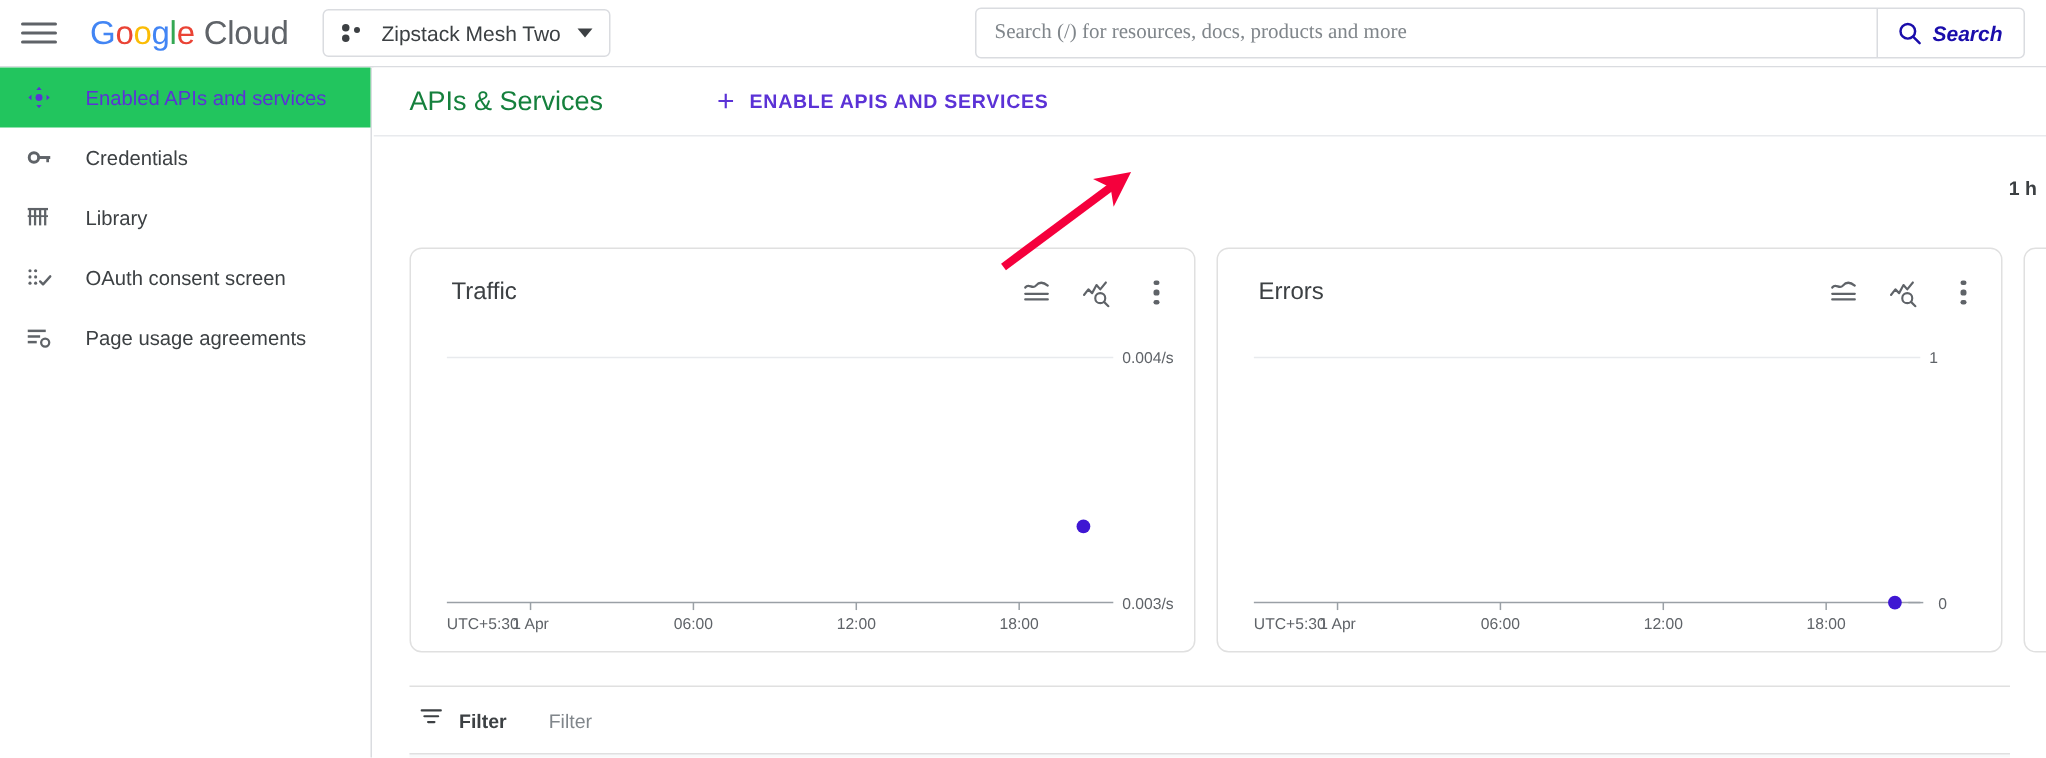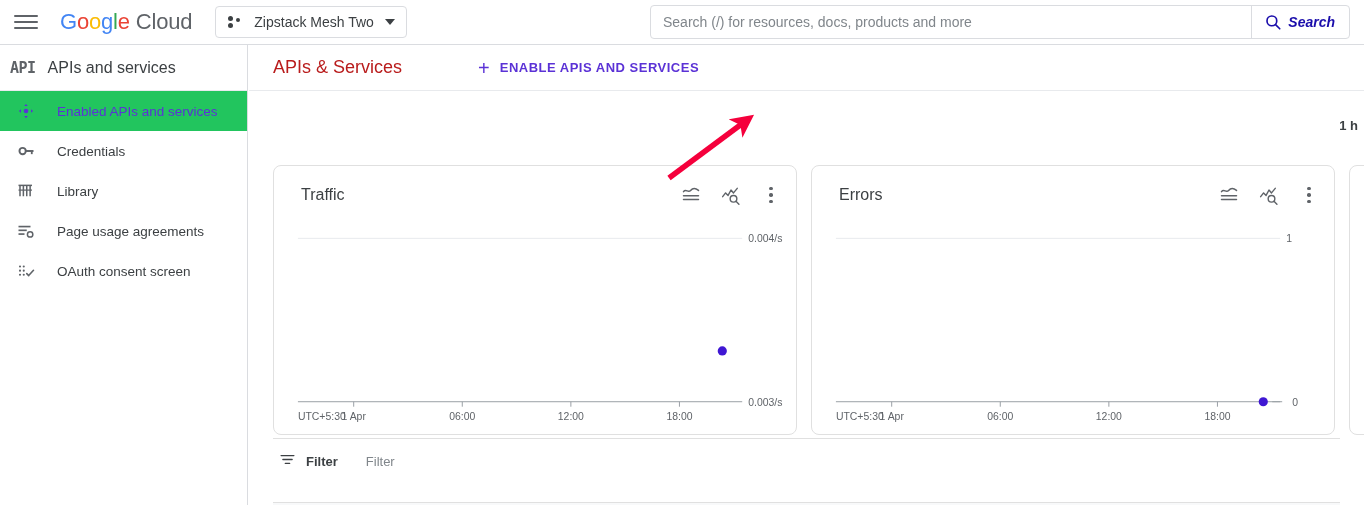--- a/index.html
+++ b/index.html
@@ -73,21 +73,21 @@
     border: 1px solid #dadce0;
     border-radius: 4px;
     background: #fff;
     display: flex; align-items: center;
   }
   .search-input {
     flex: 1; height: 100%;
     border: 0; outline: 0;
     background: transparent;
     font-size: 14px;
-    font-family: Liberation Sans, sans-serif;
+    font-family: Liberation Serif, serif;
     color: #3c4043;
     padding: 0 12px;
   }
   .search-input::placeholder { color: #80868b; }
   .search-btn {
     height: 100%;
     border-left: 1px solid #dadce0;
     display: flex; align-items: center; gap: 6px;
     padding: 0 14px 0 12px;
     cursor: pointer;
@@ -141,21 +141,21 @@
     background: #fff;
     overflow: hidden;
   }
   .page-head {
     height: 46px;
     display: flex; align-items: center;
     border-bottom: 1px solid #e8eaed;
     padding-left: 24px;
     gap: 0;
   }
-  .page-title { font-size: 18px; color: #b91c1c; }
+  .page-title { font-size: 18px; color: #15803d; }
   .enable-btn {
     margin-left: 76px;
     display: flex; align-items: center; gap: 10px;
     cursor: pointer;
     color: #5b32d6;
   }
   .plus-ico { font-size: 20px; line-height: 1; color: #5b32d6; font-weight: 500; }
   .enable-lbl {
     font-size: 13px; font-weight: bold;
     letter-spacing: 0.5px;
@@ -190,21 +190,21 @@
   .card-title { font-size: 16px; color: #3c4043; }
   .card-actions { margin-left: auto; display: flex; align-items: center; gap: 18px; }
   .icon-btn { cursor: pointer; display: flex; align-items: center; justify-content: center; width: 22px; height: 22px; }
   .kebab { display: flex; flex-direction: column; gap: 3px; align-items: center; }
   .kebab i { width: 3.5px; height: 3.5px; border-radius: 50%; background: #5f6368; display: block; }
 
   .plot { position: absolute; left: 0; top: 58px; width: 100%; height: 212px; }
 
   
   .filterbar {
-    position: absolute; left: 24px; top: 393px;
+    position: absolute; left: 24px; top: 412px;
     width: 1067px; height: 45px;
     border-top: 1px solid #e0e0e0;
     display: flex; align-items: center;
     gap: 10px;
     padding-left: 6px;
   }
   .filter-lbl { font-size: 13px; font-weight: bold; color: #3c4043; }
   .filter-ph { font-size: 13px; color: #80868b; margin-left: 18px; }
 
   .table-head {
@@ -247,24 +247,20 @@
       <svg width="18" height="18" viewBox="0 0 24 24">
         <circle cx="10.5" cy="10.5" r="6.5" fill="none" stroke="#1a0dab" stroke-width="2.2"></circle>
         <line x1="15.4" y1="15.4" x2="21" y2="21" stroke="#1a0dab" stroke-width="2.2" stroke-linecap="round"></line>
       </svg>
       <span class="lbl">Search</span>
     </div>
   </div>
 </div>
 
 <div class="sidebar">
-  <div class="side-header">
-    <span class="api-logo">API</span>
-    <span class="side-title">APIs and services</span>
-  </div>
 
   <div class="nav-list">
     <div class="nav-item active">
       <span class="nav-ico">
         <svg width="18" height="18" viewBox="0 0 24 24">
           <circle cx="12" cy="12" r="3.1" fill="#5b32d6" stroke="none"></circle>
           <path d="M12 2.5l2.4 2.8h-4.8zM12 21.5l-2.4-2.8h4.8zM2.5 12l2.8-2.4v4.8zM21.5 12l-2.8 2.4V9.6z" fill="#5b32d6" stroke="none"></path>
         </svg>
       </span>
       <span>Enabled APIs and services</span>
@@ -286,50 +282,50 @@
         <svg width="18" height="18" viewBox="0 0 24 24">
           <rect x="3" y="5" width="2" height="14" fill="#5f6368" stroke="none"></rect>
           <rect x="7.5" y="5" width="2" height="14" fill="#5f6368" stroke="none"></rect>
           <rect x="12" y="5" width="2" height="14" fill="#5f6368" stroke="none"></rect>
           <rect x="16.5" y="5" width="2" height="14" fill="#5f6368" stroke="none"></rect>
           <rect x="2" y="3.5" width="18" height="2" fill="#5f6368" stroke="none"></rect>
           <rect x="2" y="10" width="18" height="1.6" fill="#5f6368" stroke="none"></rect>
         </svg>
       </span>
       <span>Library</span>
-    </div>
-
-    <div class="nav-item">
-      <span class="nav-ico">
-        <svg width="18" height="18" viewBox="0 0 24 24">
-          <rect x="2" y="5" width="16" height="2.2" fill="#5f6368" stroke="none"></rect>
-          <rect x="2" y="10" width="11" height="2.2" fill="#5f6368" stroke="none"></rect>
-          <rect x="2" y="15" width="8" height="2.2" fill="#5f6368" stroke="none"></rect>
-          <circle cx="17.5" cy="16.5" r="3.6" fill="none" stroke="#5f6368" stroke-width="2"></circle>
-        </svg>
-      </span>
-      <span>Page usage agreements</span>
     </div>
 
     <div class="nav-item">
       <span class="nav-ico">
         <svg width="18" height="18" viewBox="0 0 24 24">
           <g fill="#5f6368" stroke="none">
             <circle cx="4" cy="6" r="1.4"></circle>
               <circle cx="4" cy="11.5" r="1.4"></circle>
               <circle cx="4" cy="17" r="1.4"></circle>
             <circle cx="9" cy="6" r="1.4"></circle>
               <circle cx="9" cy="11.5" r="1.4"></circle>
               <circle cx="9" cy="17" r="1.4"></circle>
           </g>
           <path d="M13 15.5l2.6 2.6L22 11" fill="none" stroke="#5f6368" stroke-width="2.1" stroke-linecap="round" stroke-linejoin="round"></path>
         </svg>
       </span>
       <span>OAuth consent screen</span>
     </div>
+
+    <div class="nav-item">
+      <span class="nav-ico">
+        <svg width="18" height="18" viewBox="0 0 24 24">
+          <rect x="2" y="5" width="16" height="2.2" fill="#5f6368" stroke="none"></rect>
+          <rect x="2" y="10" width="11" height="2.2" fill="#5f6368" stroke="none"></rect>
+          <rect x="2" y="15" width="8" height="2.2" fill="#5f6368" stroke="none"></rect>
+          <circle cx="17.5" cy="16.5" r="3.6" fill="none" stroke="#5f6368" stroke-width="2"></circle>
+        </svg>
+      </span>
+      <span>Page usage agreements</span>
+    </div>
   </div>
 </div>
 
 <div class="content">
 
   <div class="page-head">
     <span class="page-title">APIs &amp; Services</span>
     <div class="enable-btn">
       <span class="plus-ico">+</span>
       <span class="enable-lbl">ENABLE APIS AND SERVICES</span>

